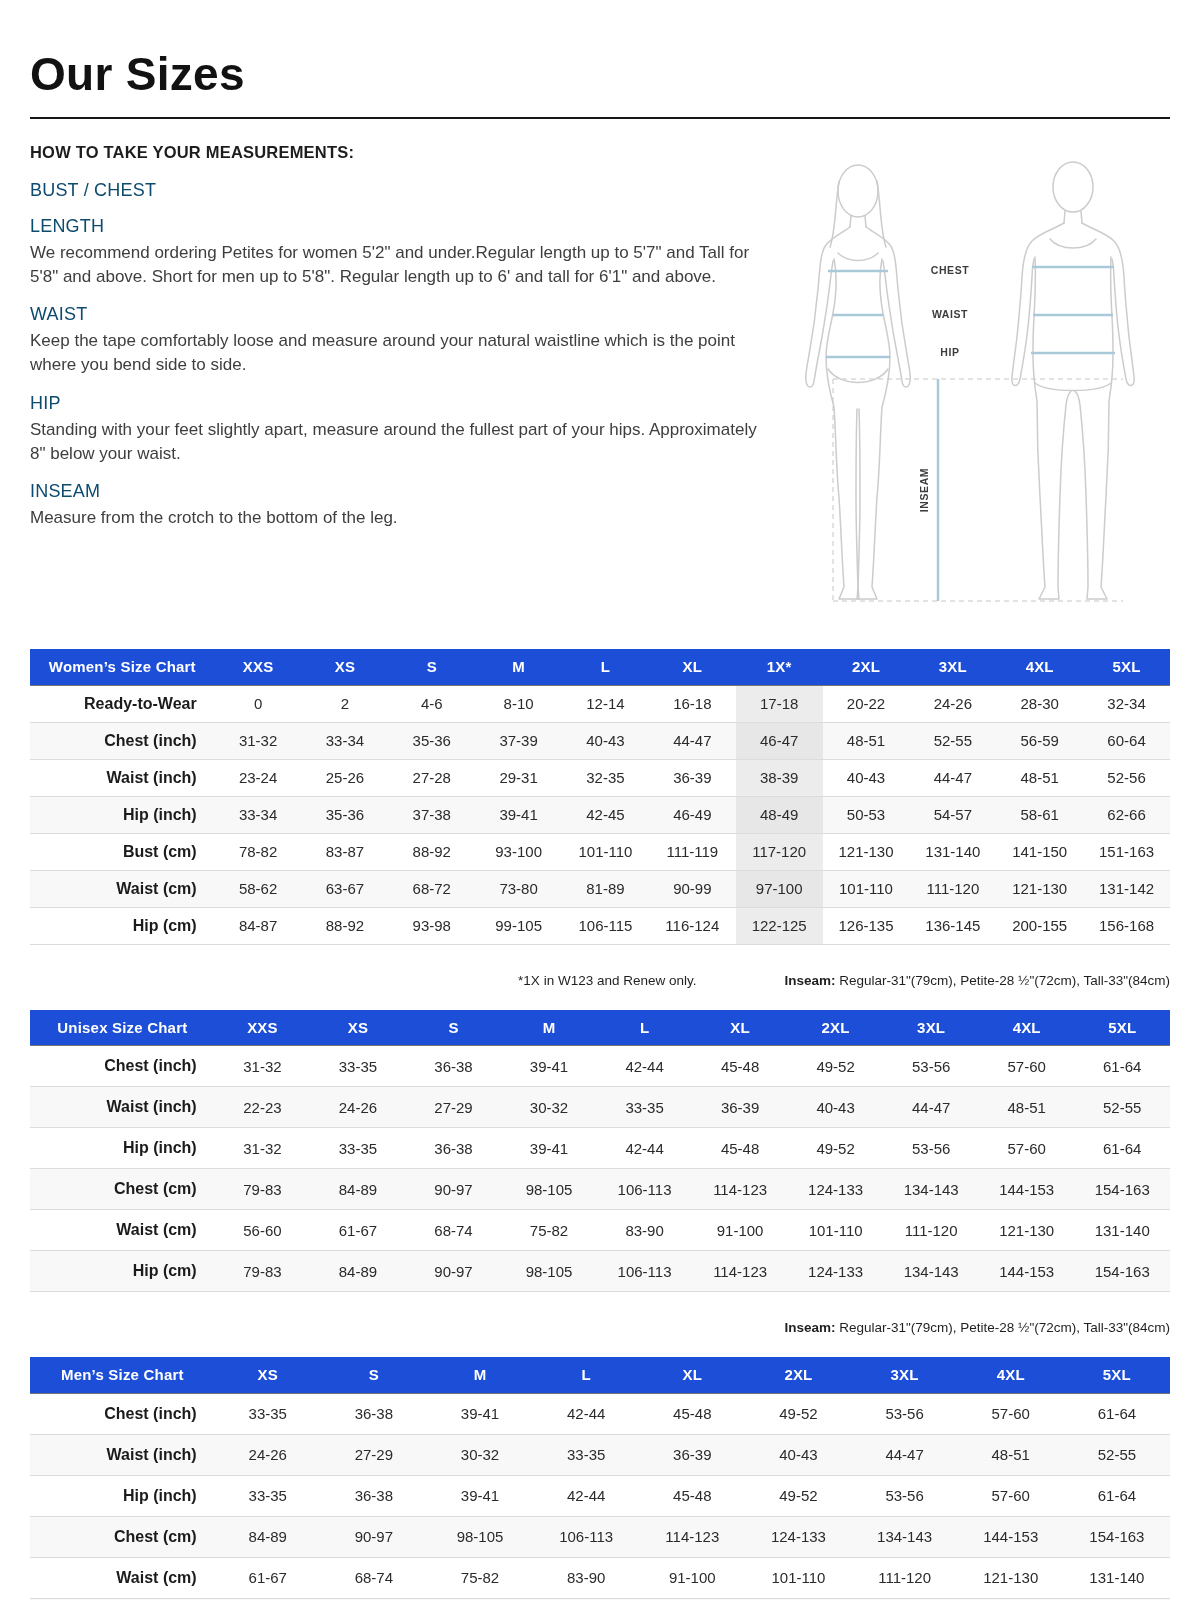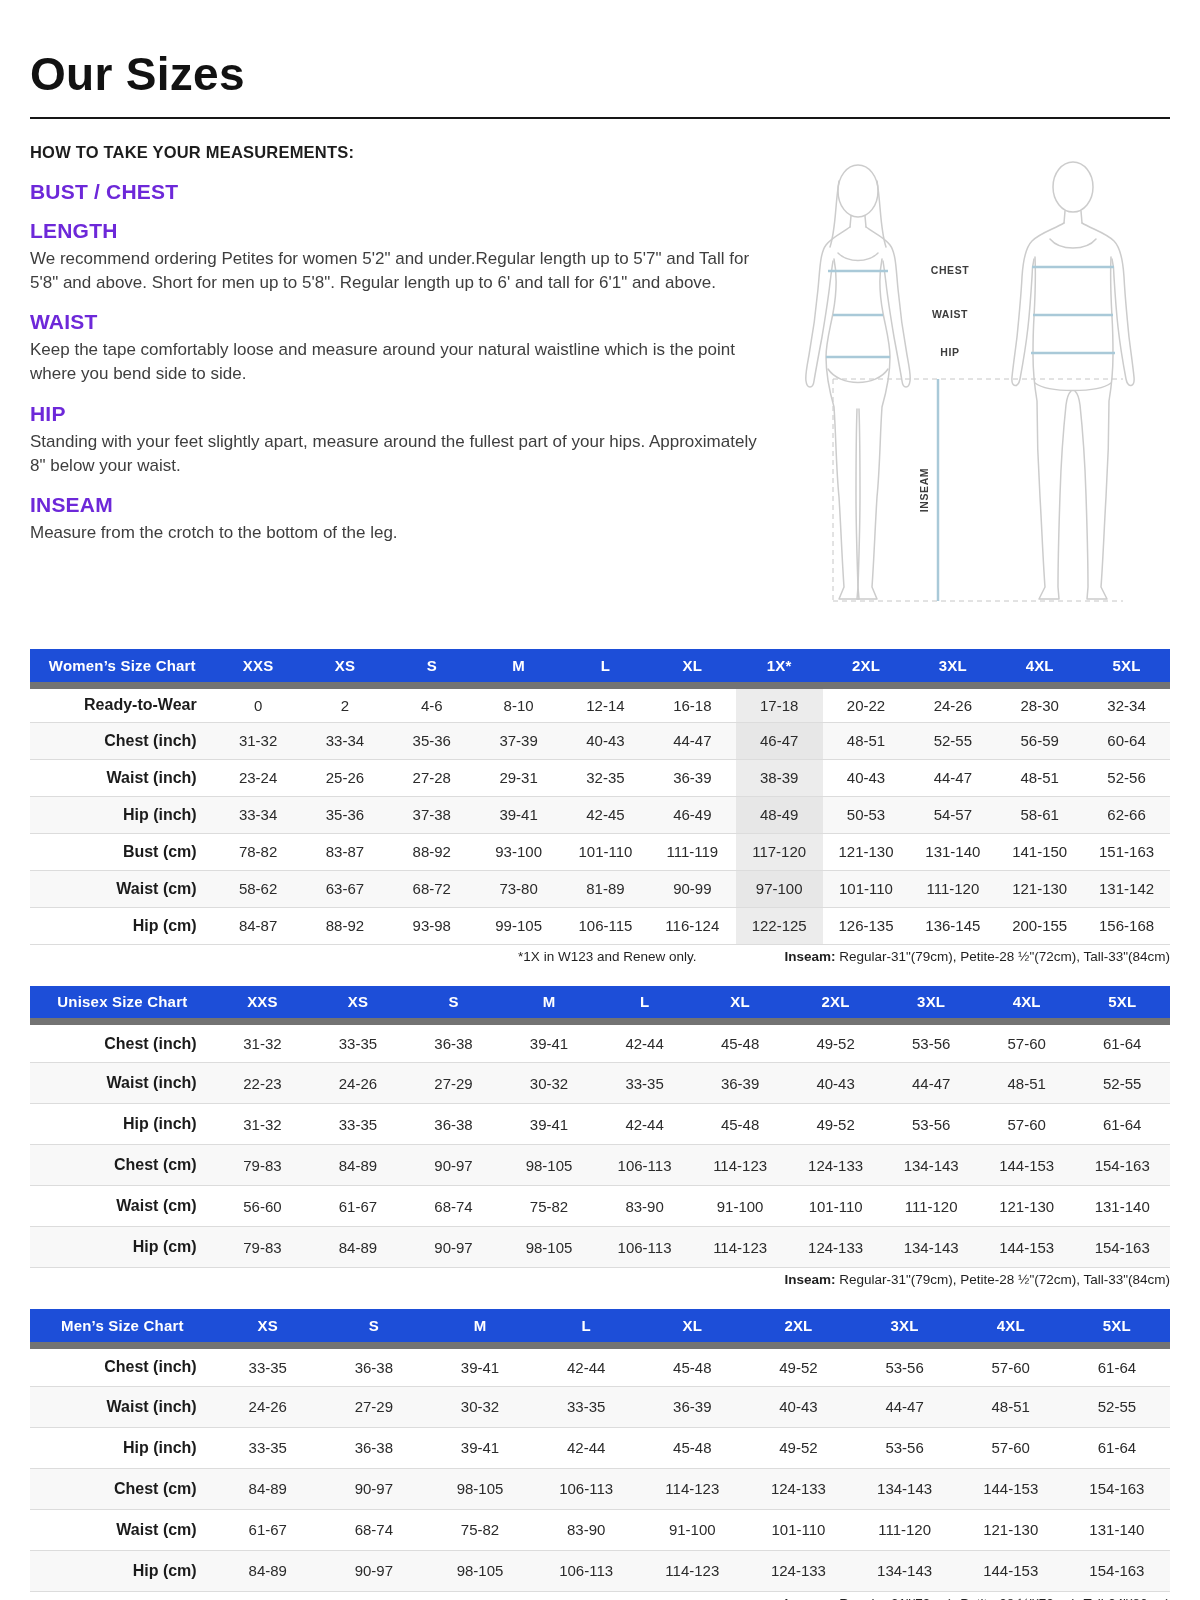--- a/index.html
+++ b/index.html
@@ -15,49 +15,49 @@
     font-size:46px; font-weight:800; color:#121212; letter-spacing:.3px;
     padding-bottom:16px; border-bottom:2px solid #161616;margin-top:21px;
   }
 
   .top { display:flex; margin-top:24px; }
   .instructions { width:745px; padding-right:15px; }
   .instructions h2 {
     font-size:16.5px; font-weight:700; color:#1d1d1d; letter-spacing:.2px; margin-bottom:18px;
   }
   .section { margin-bottom:15px; }
-  .section h3 { font-size:21px; font-weight:700; color:#6d28d9; margin-bottom:4px; letter-spacing:.2px; }
+  .section h3 { font-size:18px; font-weight:400; color:#0c4a6e; margin-bottom:4px; letter-spacing:.2px; }
   .section p { font-size:17px; line-height:1.42; color:#3e3e3e; }
 
   .figures { flex:1; display:flex; justify-content:center; align-items:flex-start; padding-top:4px; }
   .figures svg { display:block; }
   .outline { fill:none; stroke:#cccccc; stroke-width:1.5; stroke-linecap:round; stroke-linejoin:round; }
   .mline  { stroke:#a9c9d8; stroke-width:2.5; }
   .dline  { stroke:#c6c6c6; stroke-width:1; stroke-dasharray:5 4; }
   .diag-label { font-family:"Liberation Sans",sans-serif; font-size:10.5px; font-weight:700; fill:#3c3c3c; letter-spacing:.6px; }
 
   .tables-wrap { margin-top:6px; }
   table { width:100%; border-collapse:collapse; table-layout:fixed; margin-top:22px; }
   thead th {
     background:#1d4ed8; color:#ffffff; font-size:15px; font-weight:700;
     height:36px; text-align:center; letter-spacing:.2px;
   }
   thead th.tcap { width:16.2%; }
   tbody tr { border-bottom:1px solid #dcdcdc; }
-  tbody tr:first-child { border-top:7px solid #737373;margin-top:20px; }
+  tbody tr:first-child { border-top:1px solid #737373;margin-top:20px; }
   tbody tr:nth-child(even) { background:#f8f8f8; }
   tbody td { height:37px; text-align:center; font-size:15px; color:#2b2b2b; }
   table.tall tbody td { height:41px; }
   td.rlabel { text-align:right; padding-right:18px; font-weight:700; font-size:16px; color:#1b1b1b; }
   td.hl { background:#ececec; }
   tbody tr:nth-child(even) td.hl { background:#e7e7e7; }
 
   .footnotes {
     display:flex; justify-content:flex-end; gap:88px;
-    font-size:13.5px; color:#1f1f1f; margin-top:4px; margin-bottom:4px;
+    font-size:13.5px; color:#1f1f1f; margin-top:28px; margin-bottom:4px;
   }
   .footnotes b { font-weight:700; }
 </style>
 </head>
 <body>
 
 <div class="page">
 
   <h1 class="page-title">Our Sizes</h1>
 

